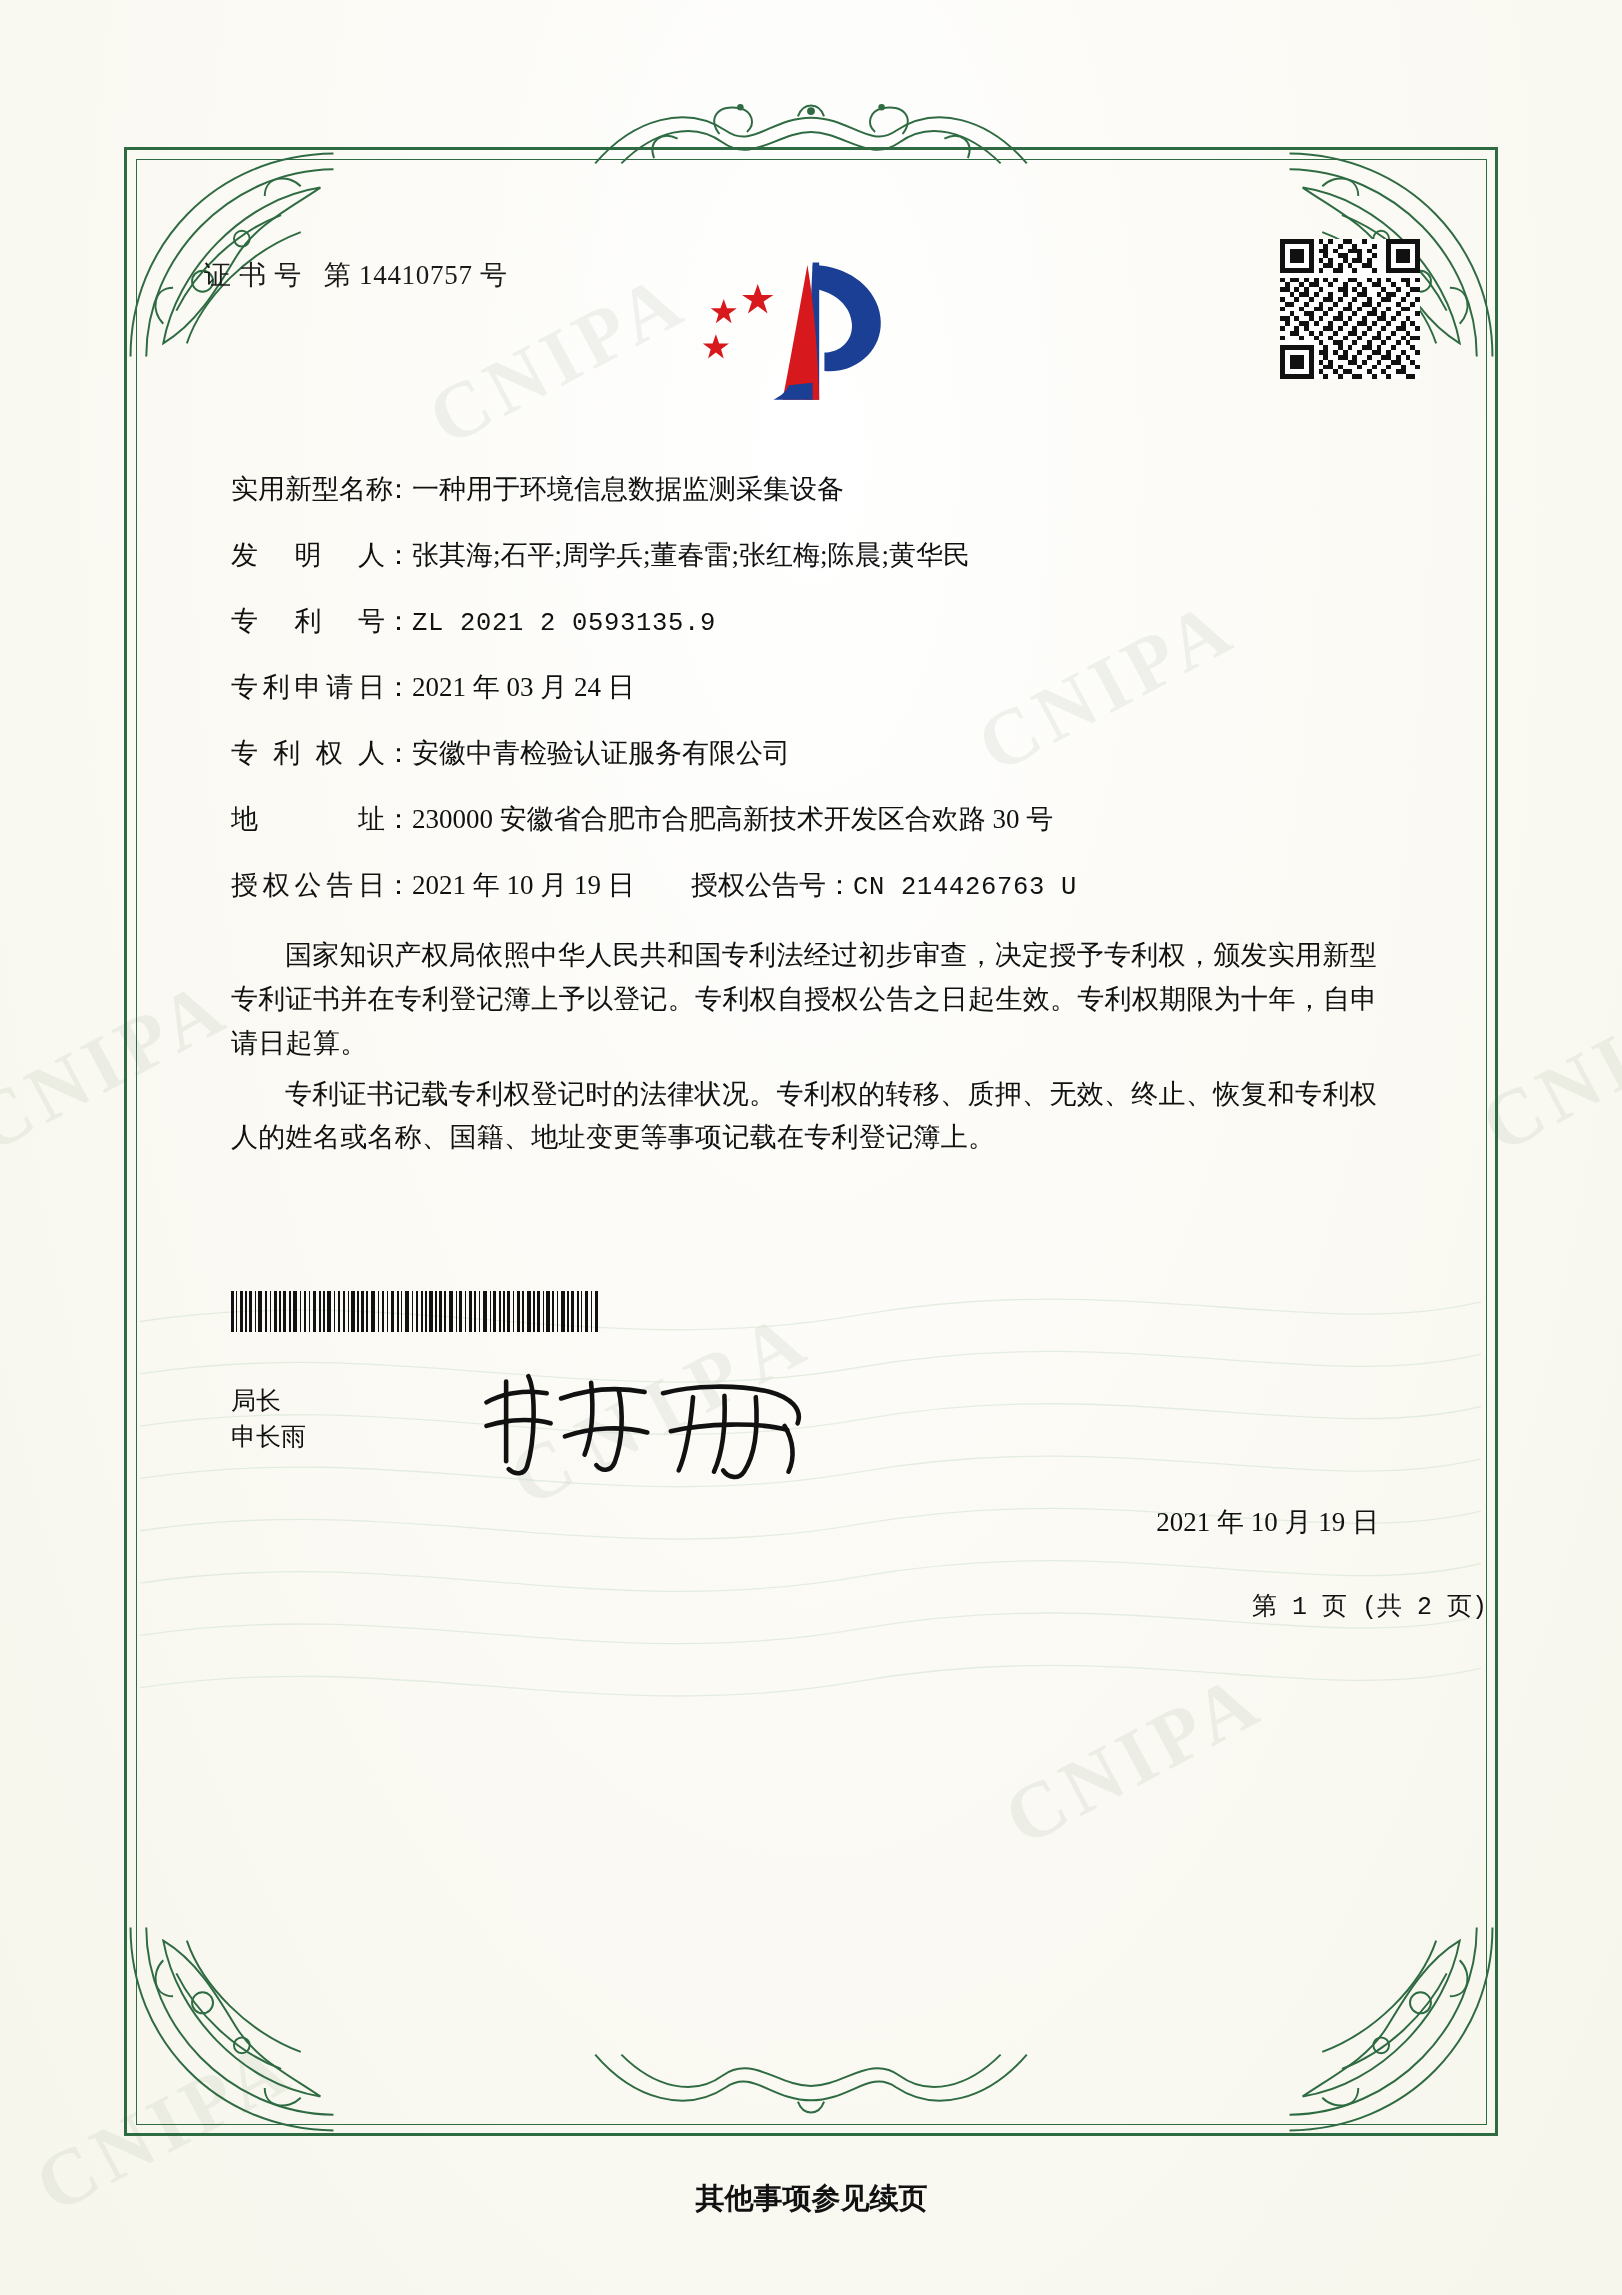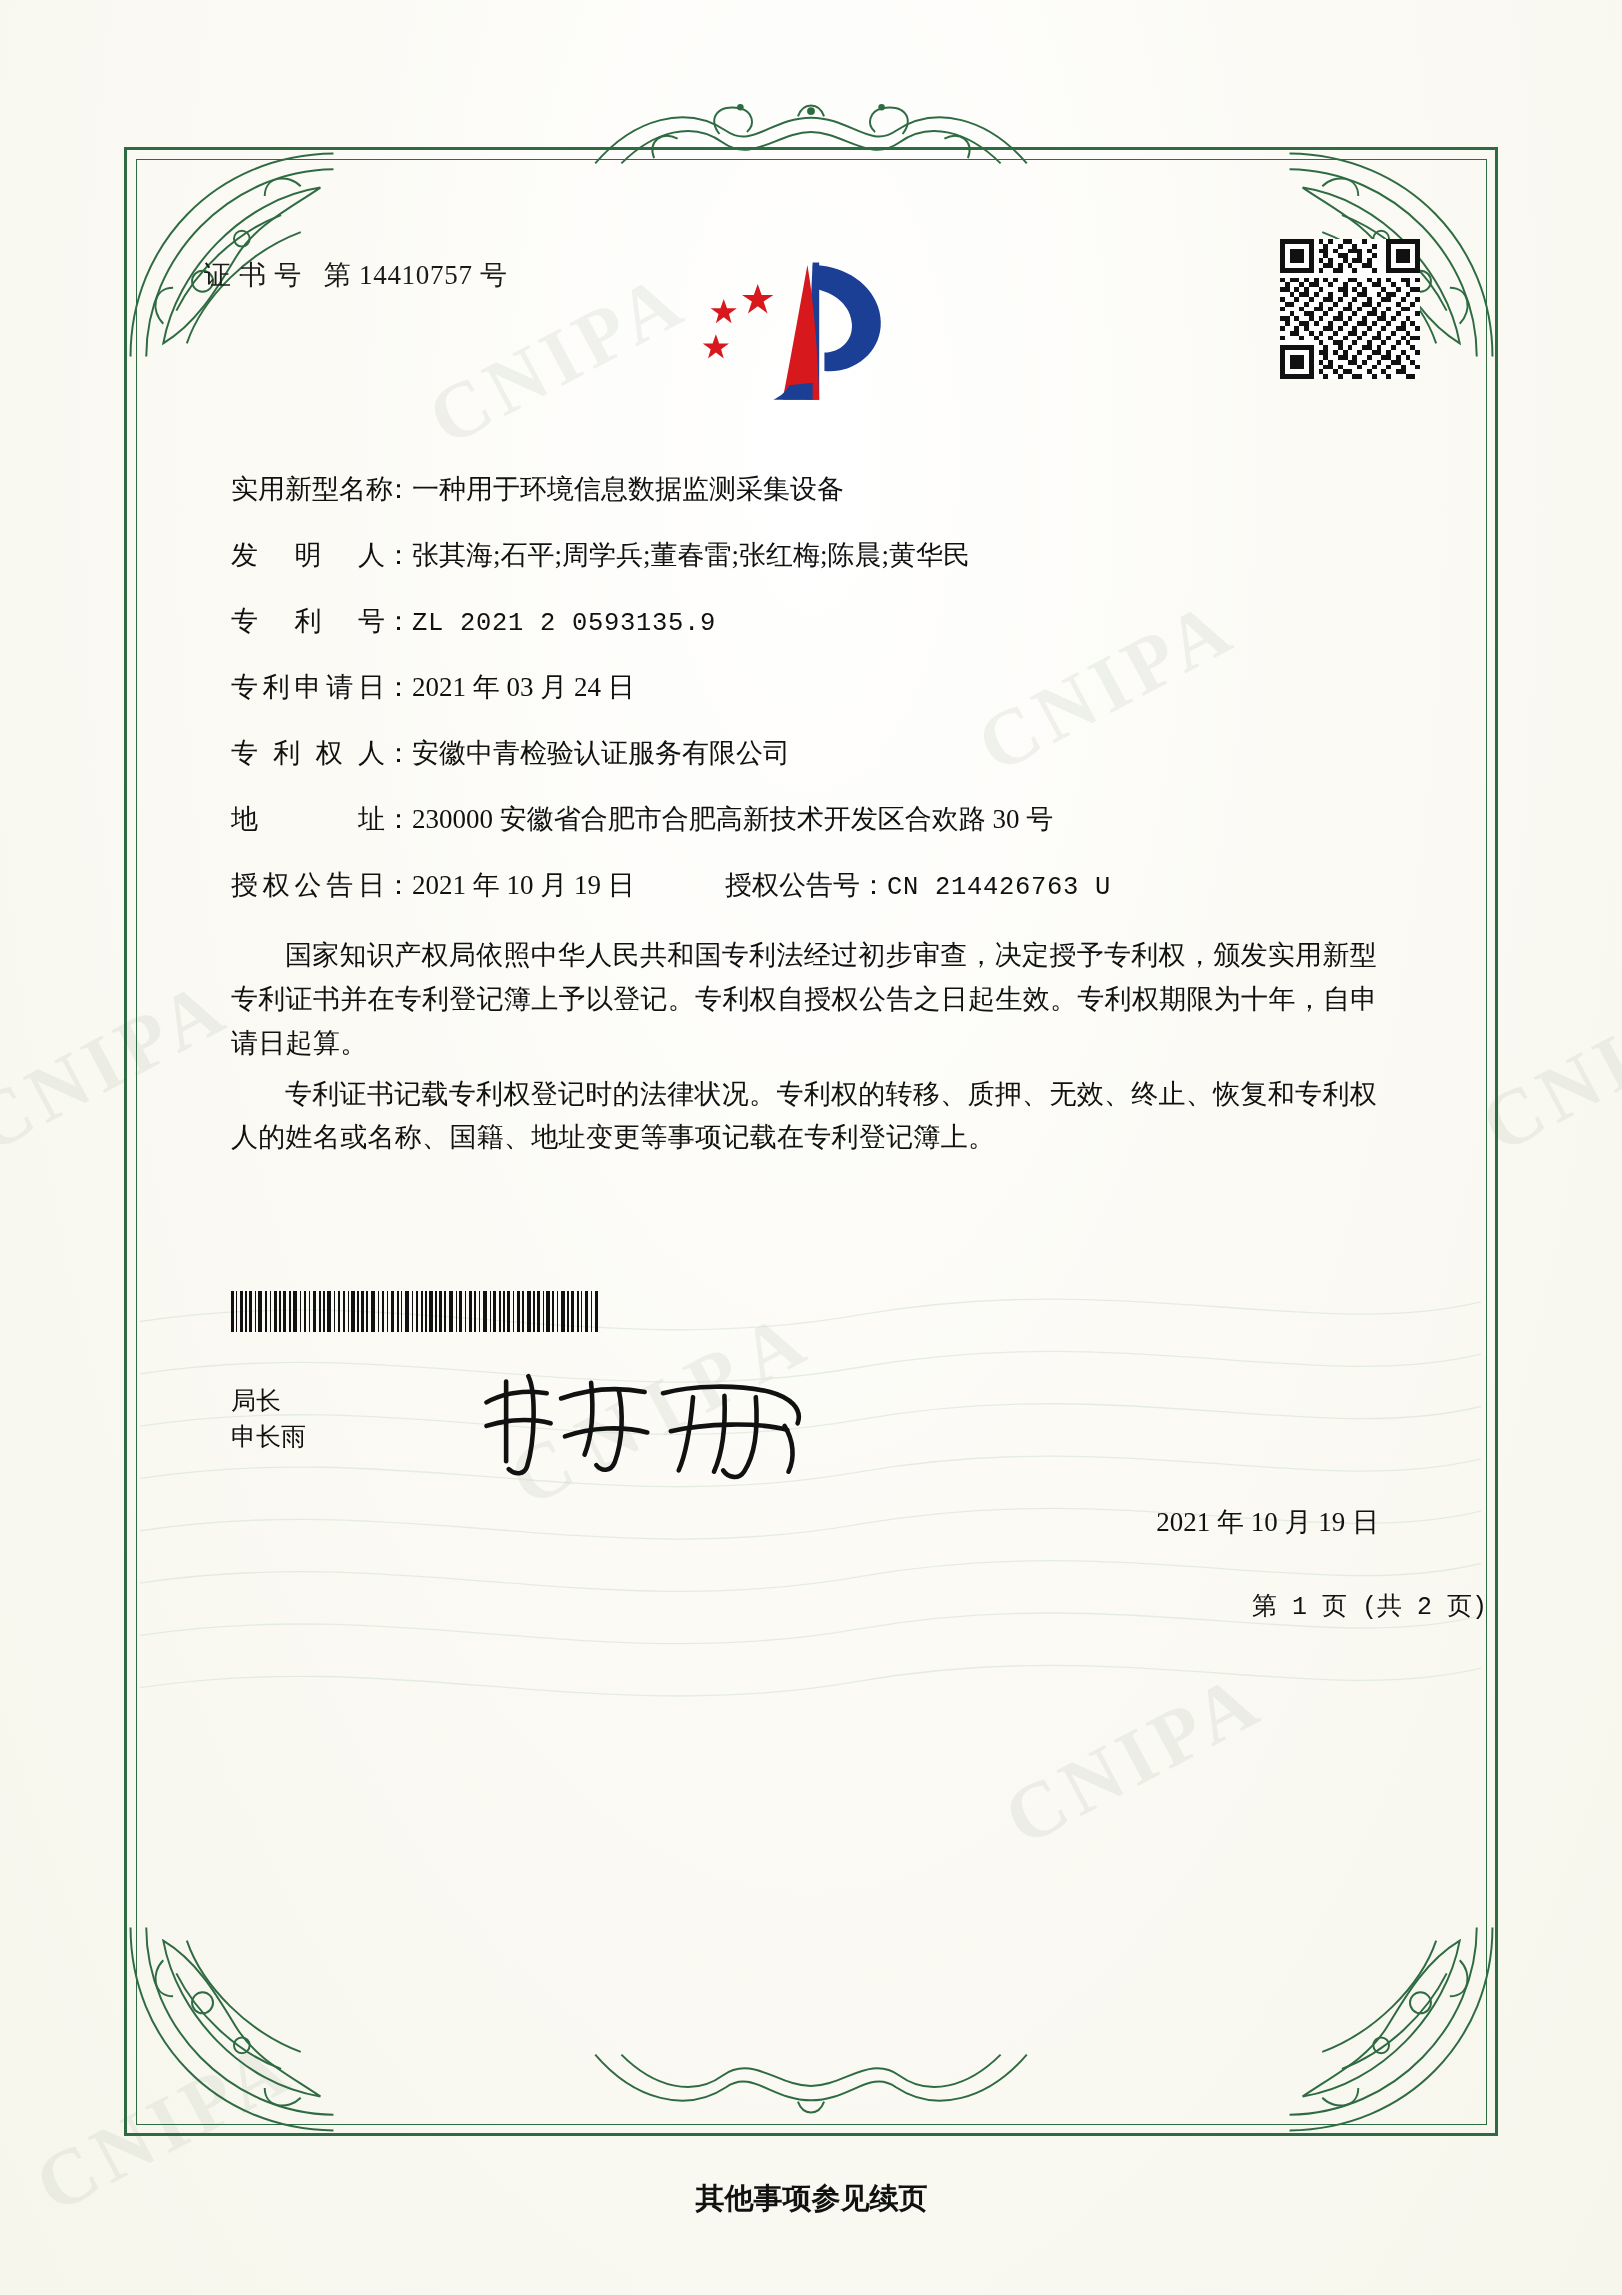--- a/index.html
+++ b/index.html
@@ -119,21 +119,21 @@
     text-align: justify;
     text-align-last: justify;
     vertical-align: top;
   }
   .w-6 { width: 154px; }
   .fval { }
   .mono { font-family: "Liberation Mono", "DejaVu Sans Mono", monospace; letter-spacing: 0.7px; font-size: 25.5px;}
   .row-split { position: relative; }
   .split-right {
     position: absolute;
-    left: 494px;
+    left: 460px;
     top: 0;
   }
 
   .para {
     font-size: 27px;
     line-height: 1.62;
     color: #111;
     text-indent: 54px;
     margin-top: 5.2px;
     width: 1152px;

